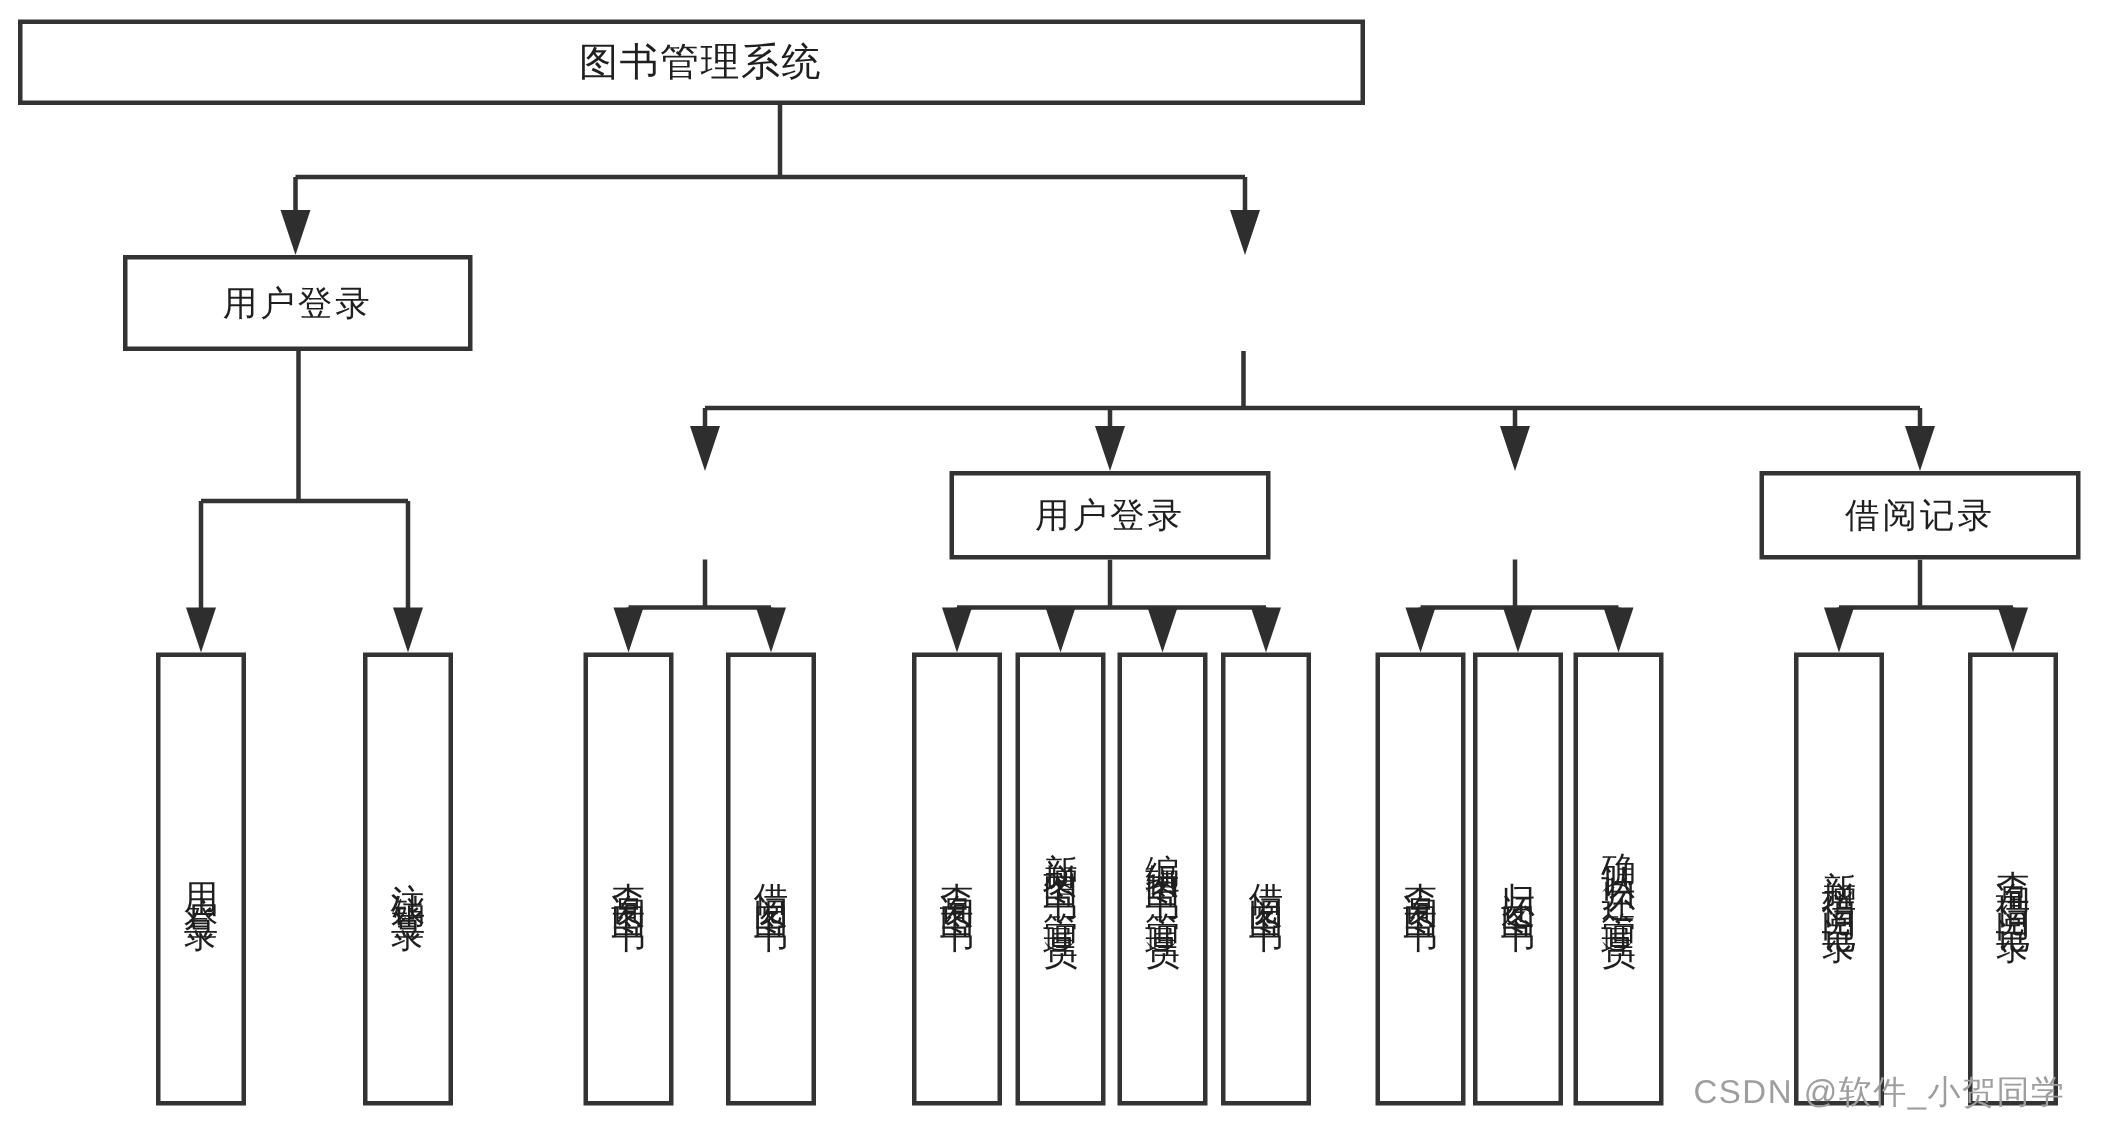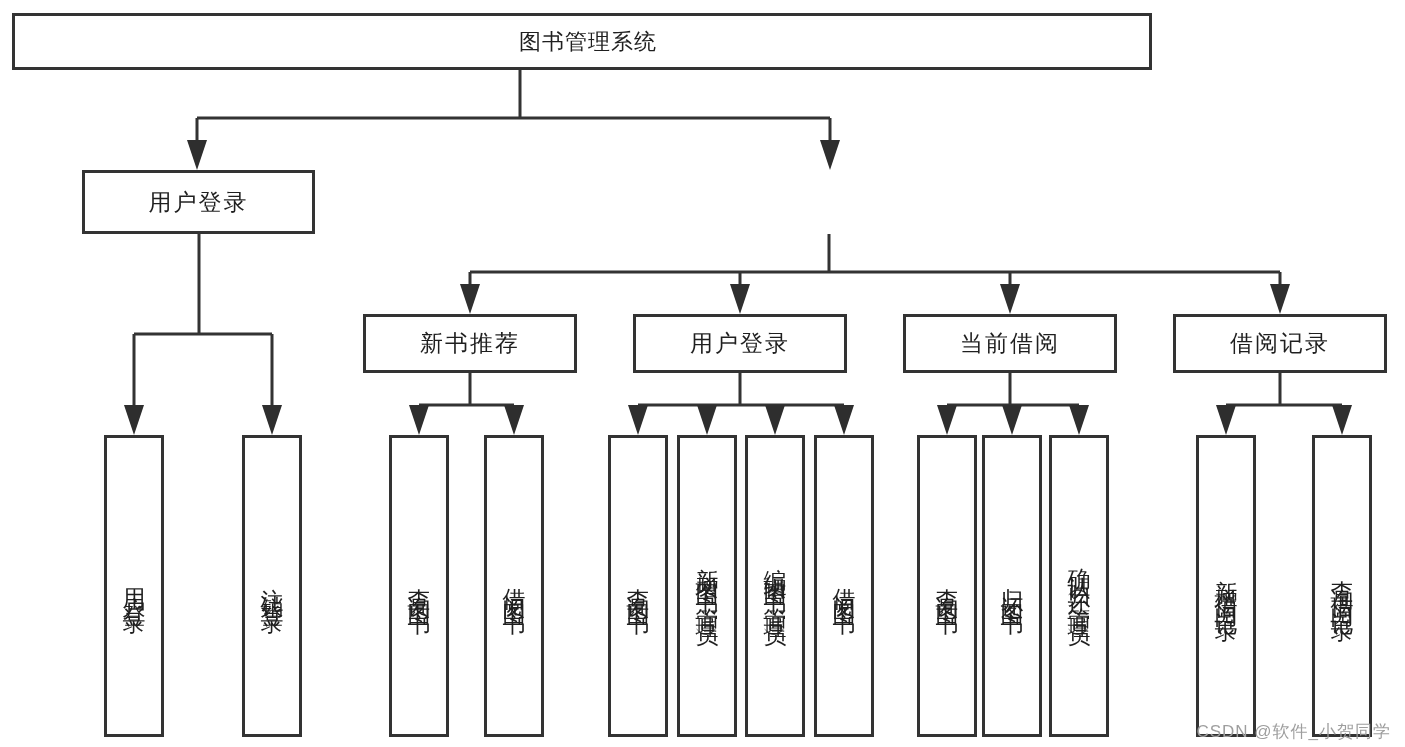--- a/index.html
+++ b/index.html
@@ -38,22 +38,22 @@
     background: #ffffff;
     display: flex;
     align-items: center;
     justify-content: center;
     color: #1f1f1f;
     font-size: 23px;
     letter-spacing: 2px;
     white-space: nowrap;
   }
   .node.root {
-    left: 12px; top: 13px; width: 1140px; height: 57px;
-    font-size: 22px; letter-spacing: 1px; padding-left: 12px;
+    left: 12px; top: 13px; width: 898px; height: 57px;
+    font-size: 26px; letter-spacing: 1px; padding-left: 12px;
   }
   .node.lvl2 { top: 170px; width: 233px; height: 64px; }
   .node.lvl3 { top: 314px; width: 214px; height: 59px; }
   .leaf {
     position: absolute;
     box-sizing: border-box;
     top: 435px;
     width: 60px;
     height: 302px;
     border: 3px solid #333333;
@@ -66,23 +66,23 @@
     writing-mode: vertical-rl;
     text-orientation: mixed;
     font-size: 23px;
     letter-spacing: 8px;
     line-height: 1;
     color: #1f1f1f;
     white-space: nowrap;
   }
   .watermark {
     position: absolute;
-    right: 14px;
+    right: 28px;
     bottom: 4px;
-    font-size: 17px;
+    font-size: 22px;
     color: #9e9e9e;
     letter-spacing: 1px;
   }
 </style>
 </head>
 <body>
 
 <div class="canvas">
 
   <svg class="connector-layer" viewBox="0 0 1405 747" xmlns="http://www.w3.org/2000/svg">
@@ -132,23 +132,21 @@
       <path d="M1280 373 V405 M1226 405 H1342 M1226 405 V407 M1342 405 V407"></path>
       <polygon points="1216,405 1236,405 1226,435"></polygon>
       <polygon points="1332,405 1352,405 1342,435"></polygon>
     </g>
   </svg>
 
   <div class="node root">图书管理系统</div>
 
   <div class="node lvl2" style="left:82px;">用户登录</div>
 
-  <div class="node lvl3" style="left:363px;">新书推荐</div>
   <div class="node lvl3" style="left:633px;">用户登录</div>
-  <div class="node lvl3" style="left:903px;">当前借阅</div>
   <div class="node lvl3" style="left:1173px;">借阅记录</div>
 
   <div class="leaf" style="left:104px;">
     <span>用户登录</span>
   </div>
   <div class="leaf" style="left:242px;">
     <span>注销登录</span>
   </div>
   <div class="leaf" style="left:389px;">
     <span>查询图书</span>

